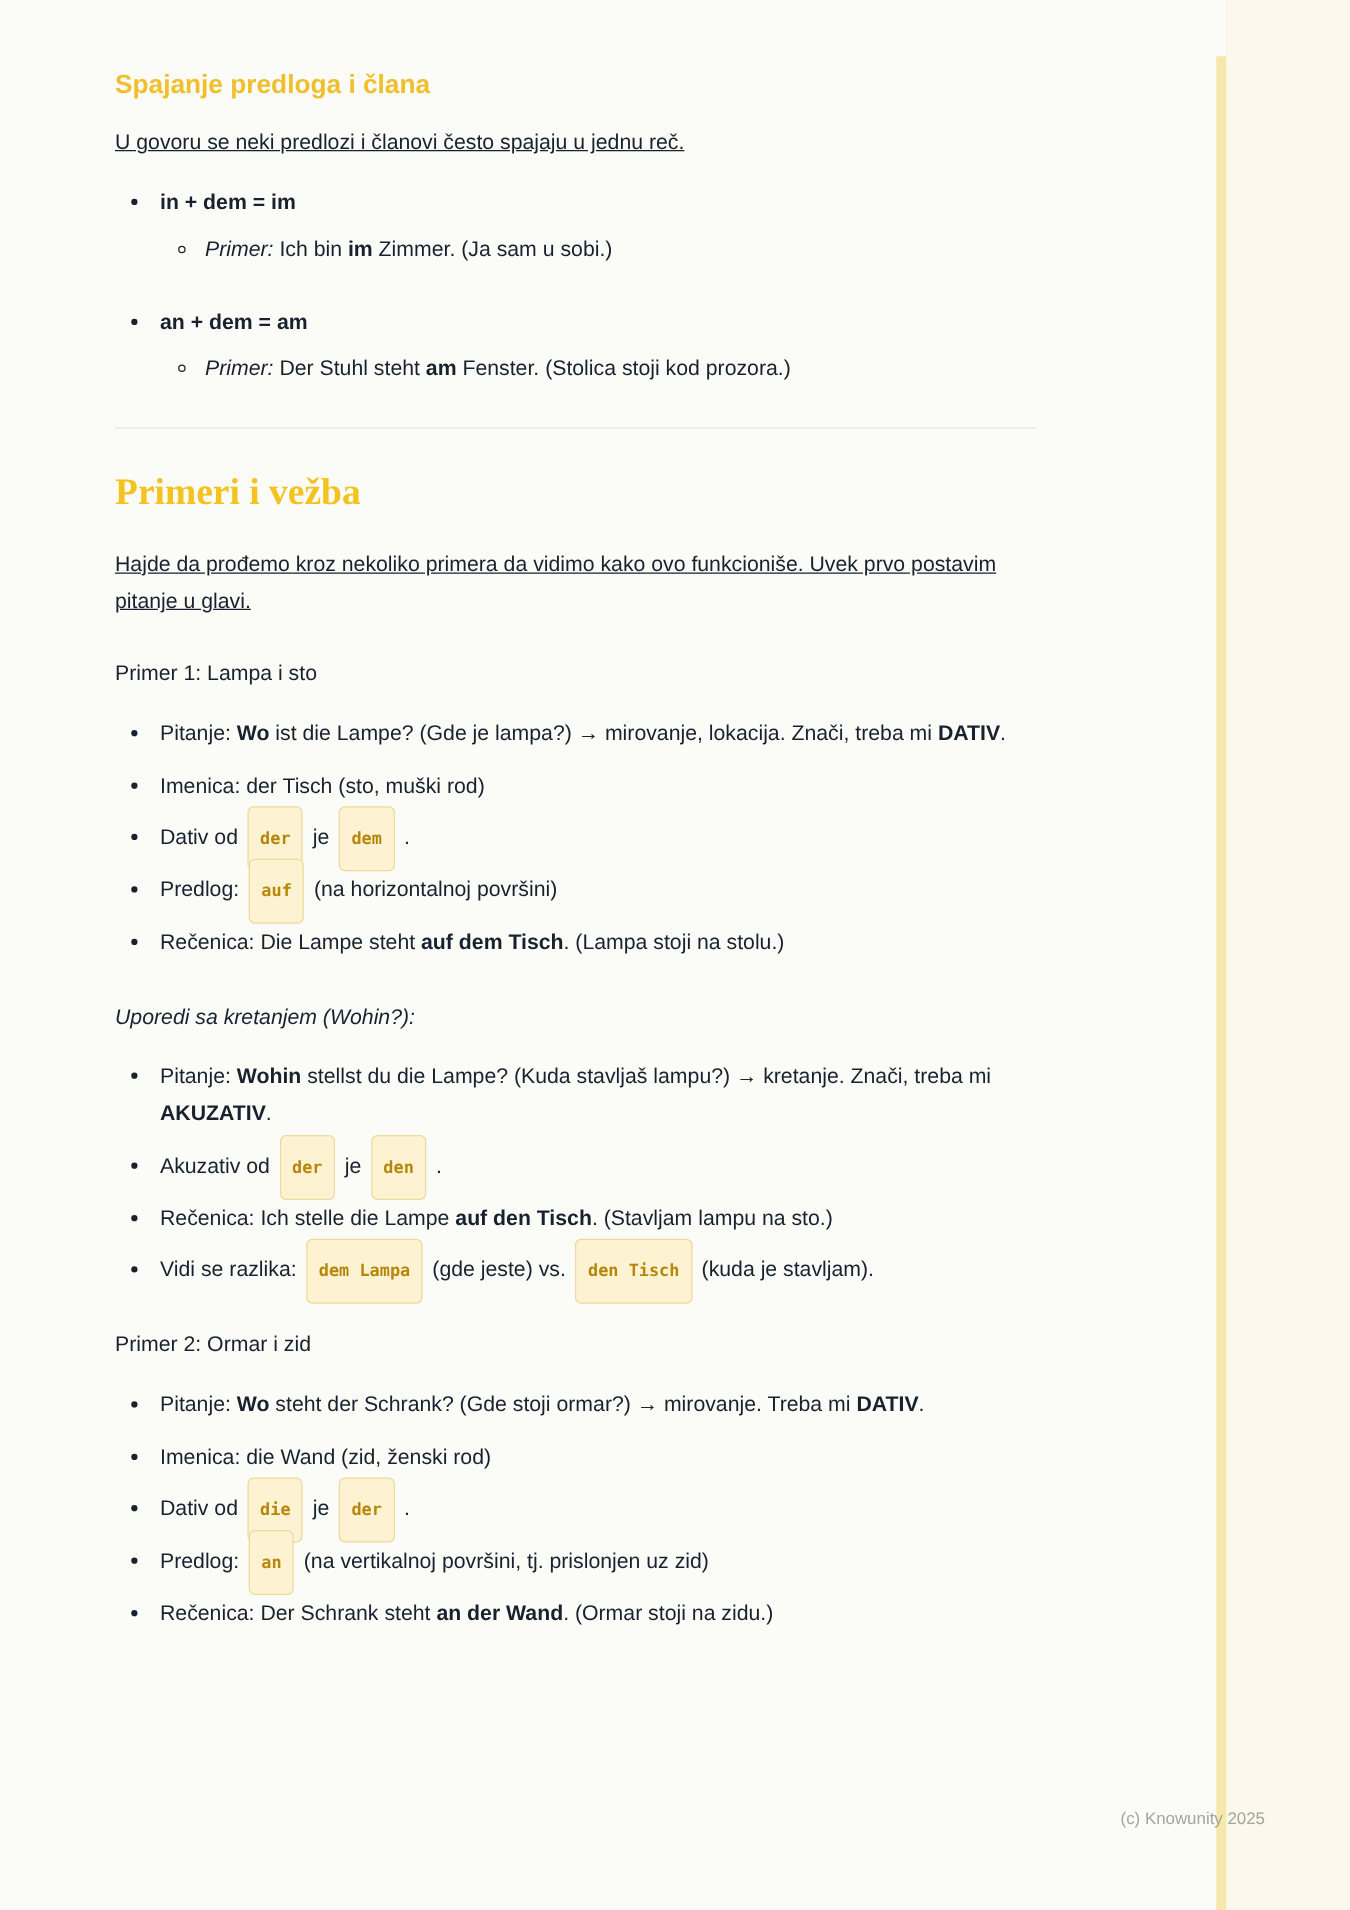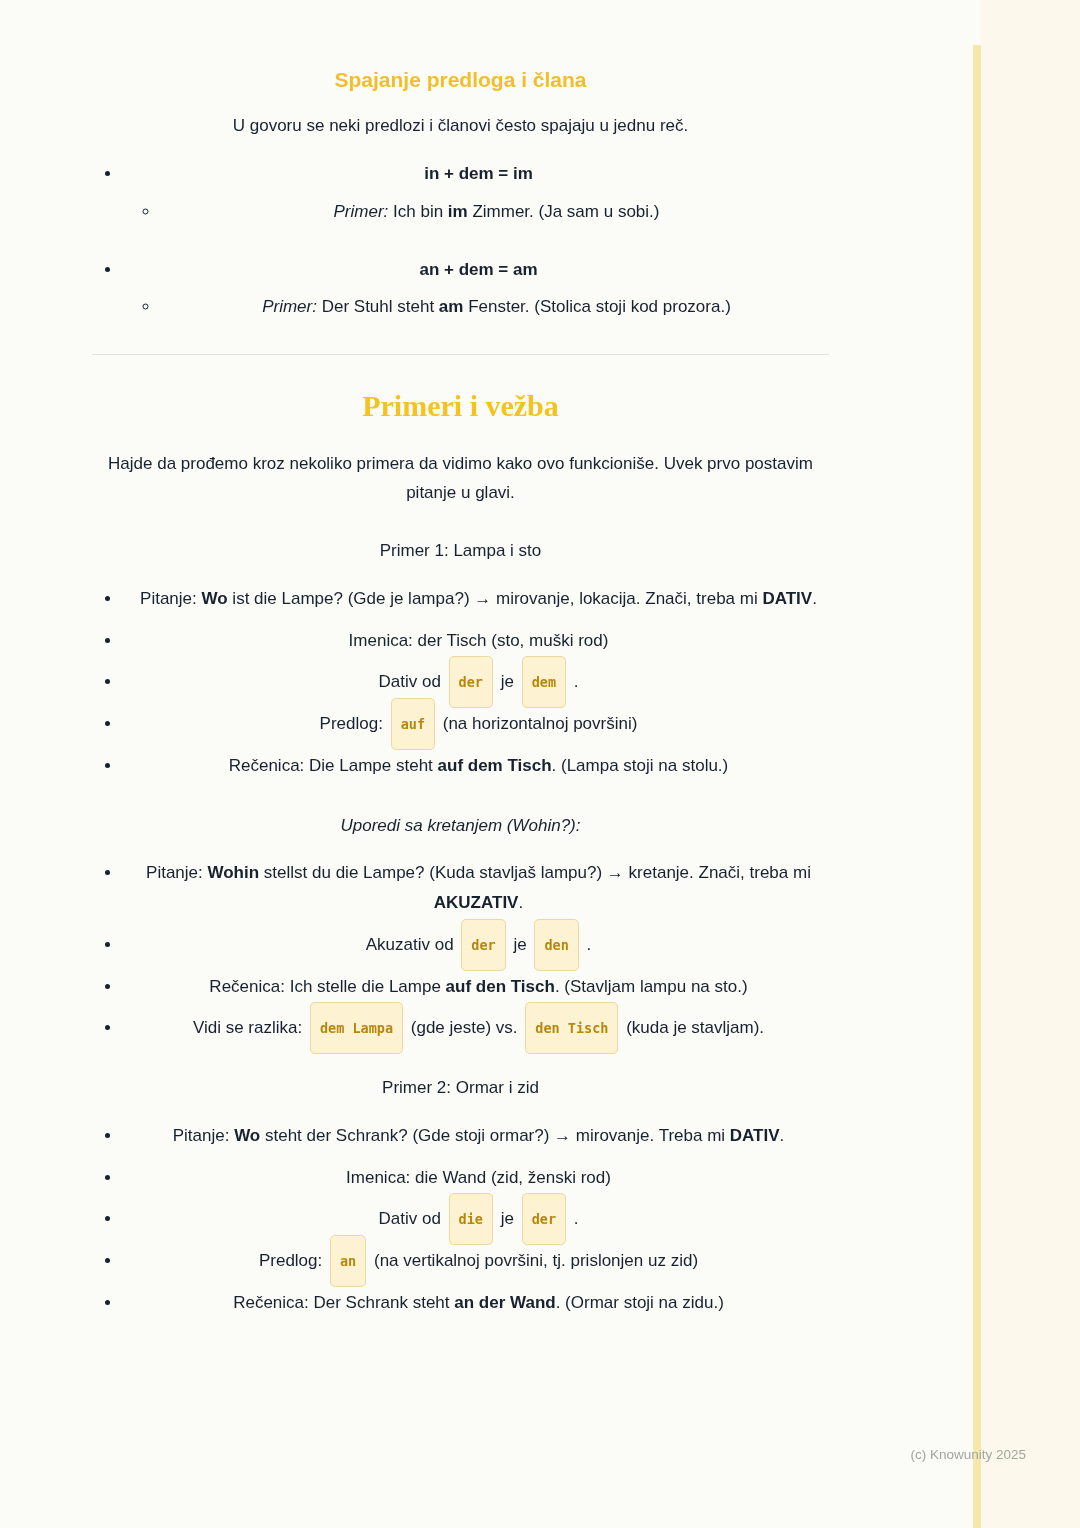--- a/index.html
+++ b/index.html
@@ -20,43 +20,42 @@
   }
   .accent-stripe {
     position: absolute;
     top: 45px; right: 99px;
     width: 8px; height: calc(100% - 45px);
     background: #f6e8ab;
     z-index: 2;
   }
   .content {
     position: absolute;
-    left: 92px; top: 56px;
+    left: 92px; top: 44px;
     width: 737px;
     font-size: 17px;
     line-height: 1.75;
     z-index: 3;
-    text-align: center;
   }
   .section-heading {
     color: #f0bf2b;
     font-size: 21px;
     font-weight: 700;
     line-height: 1.3;
     margin: 10px 0 18px;
   }
   .big-heading {
     color: #f4c31f;
     font-size: 30px;
     font-weight: 800;
     line-height: 1.25;
     margin: 32px 0 24px;
     font-family: Liberation Serif, serif;
   }
-  p.body-text { margin: 0 0 18px; }
+  p.body-text { margin: 0 0 18px; text-decoration: underline; }
   ul.bullets {
     list-style: disc;
     padding-left: 30px;
     margin: 18px 0 30px;
   }
   ul.bullets > li {
     margin: 12px 0;
     padding-left: 6px;
   }
   ul.bullets > li.group { margin-bottom: 28px; }
@@ -82,21 +81,21 @@
   }
   hr.divider {
     border: none;
     border-top: 1px solid #e4e4df;
     margin: 32px 0 14px;
   }
   .subheading { font-weight: 400; margin: 28px 0 8px; }
   .italic-note { font-style: italic; margin: 28px 0 10px; }
   .footer {
     position: absolute;
-    right: 54px; bottom: 66px;
+    right: 68px; bottom: 66px;
     color: #a2a69e;
     font-size: 13.5px;
     z-index: 5;
   }
 </style>
 </head>
 <body>
 
 <div class="right-zone"></div>
 <div class="accent-stripe"></div>

